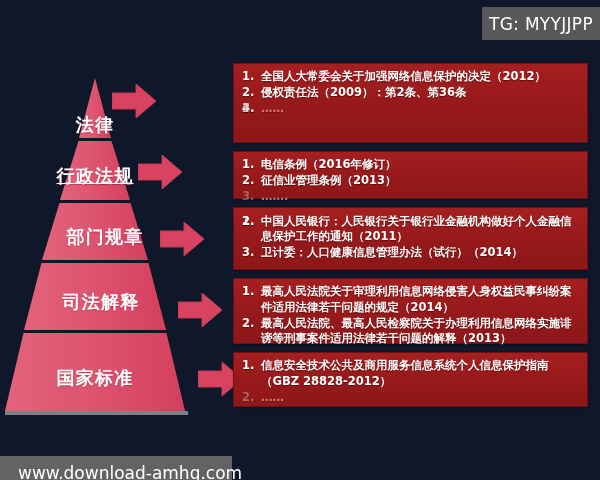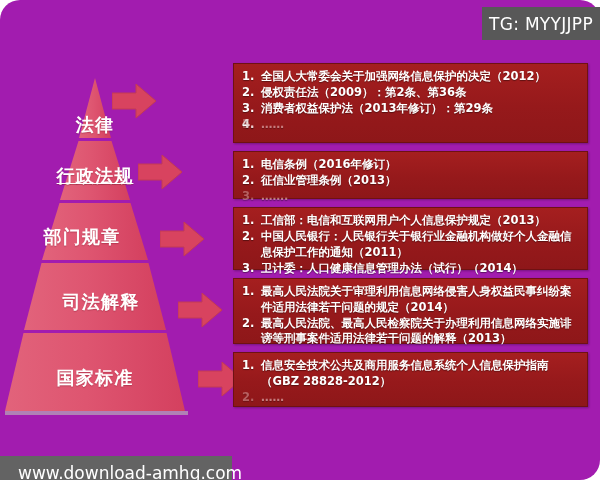--- a/index.html
+++ b/index.html
@@ -13,22 +13,21 @@
     font-family: "DejaVu Sans", "Liberation Sans", sans-serif;
     overflow: hidden;
     position: relative;
   }
 
   #stage {
     position: absolute;
     left: 0; top: 0;
     width: 600px;
     height: 480px;
-    background: #a21caf;
-    border-radius: 20px;
+    background: #0f172a;
   }
 
   
   .tg-badge {
     position: absolute;
     left: 482px;
     top: 7px;
     width: 118px;
     height: 33px;
     background: #585858;
@@ -158,21 +157,21 @@
 
       <polygon points="41.5,205 148.5,205 166,272 24,272" fill="url(#pg)"></polygon>
 
       <polygon points="23.5,275 166.5,275 185,353 5,353" fill="url(#pg)"></polygon>
 
       <rect x="5" y="353" width="183" height="4" fill="#b8b8b8" opacity="0.65"></rect>
     </svg>
 
     <div class="pyr-label" style="left:95px; top:55px;">法律</div>
     <div class="pyr-label" style="left:95px; top:106px;text-decoration:underline;">行政法规</div>
-    <div class="pyr-label" style="left:82px; top:167px;">部门规章</div>
+    <div class="pyr-label" style="left:105px; top:167px;">部门规章</div>
     <div class="pyr-label" style="left:95px; top:232px;padding-left:12px;">司法解释</div>
     <div class="pyr-label" style="left:95px; top:308px;">国家标准</div>
   </div>
 
   <svg class="arrow" style="left:112px; top:84px;  width:44px; height:34px;" viewBox="0 0 44 34">
     <polygon points="0,9 24,9 24,0 44,17 24,34 24,25 0,25" fill="#d8435f" stroke="#c23a55" stroke-width="1"></polygon>
   </svg>
   <svg class="arrow" style="left:138px; top:155px; width:44px; height:34px;" viewBox="0 0 44 34">
     <polygon points="0,9 24,9 24,0 44,17 24,34 24,25 0,25" fill="#d8435f" stroke="#c23a55" stroke-width="1"></polygon>
   </svg>
@@ -191,21 +190,20 @@
       <li>
         <span class="num">1.</span>
         <span>全国人大常委会关于加强网络信息保护的决定（2012）</span>
       </li>
       <li>
         <span class="num">2.</span>
         <span>侵权责任法（2009）：第2条、第36条</span>
       </li>
       <li>
         <span class="num">3.</span>
-        <span>消费者权益保护法（2013年修订）：第29条</span>
       </li>
       <li>
         <span class="num">4.</span>
       </li>
       <li class="faded">
         <span class="num">5.</span>
         <span>……</span>
       </li>
     </ol>
   </div>
@@ -224,21 +222,20 @@
         <span class="num">3.</span>
         <span>…….</span>
       </li>
     </ol>
   </div>
 
   <div class="box" style="left:233px; top:207px; width:355px; height:63px;">
     <ol>
       <li>
         <span class="num">1.</span>
-        <span>工信部：电信和互联网用户个人信息保护规定（2013）</span>
       </li>
       <li>
         <span class="num">2.</span>
         <span>中国人民银行：人民银行关于银行业金融机构做好个人金融信息保护工作的通知（2011）</span>
       </li>
       <li>
         <span class="num">3.</span>
         <span>卫计委：人口健康信息管理办法（试行）（2014）</span>
       </li>
     </ol>

